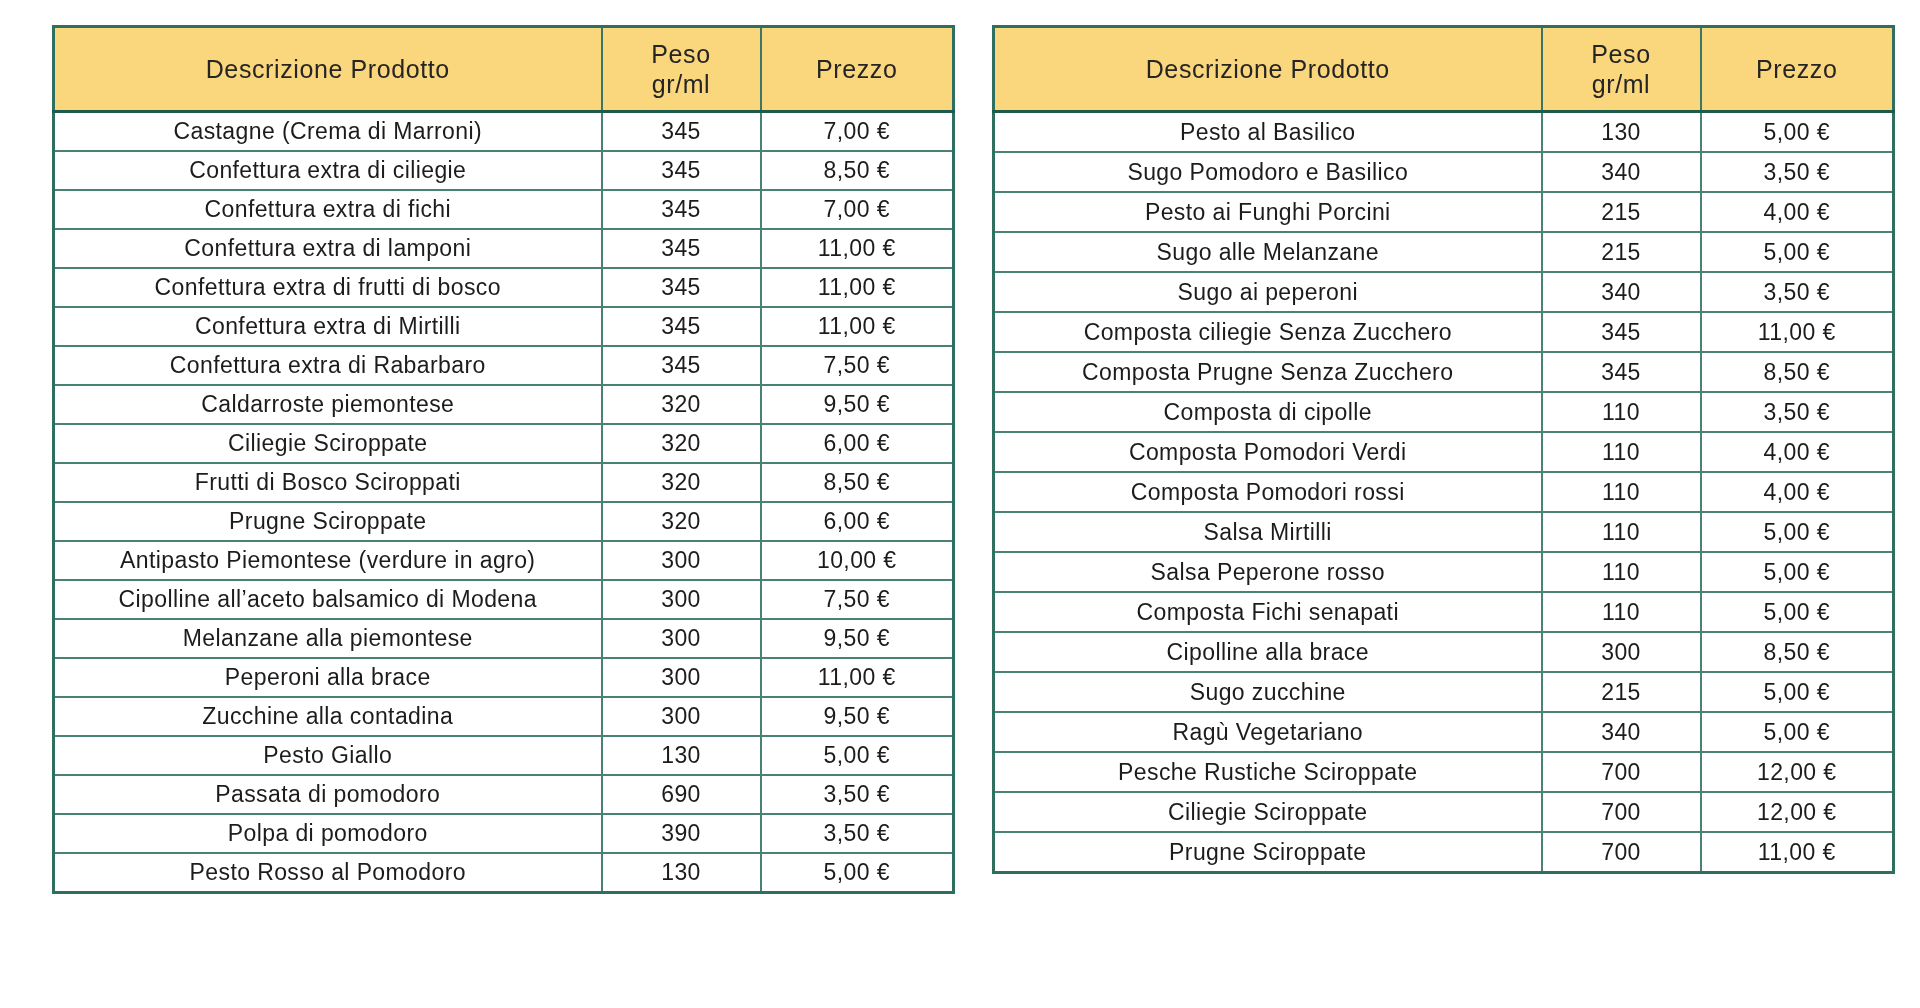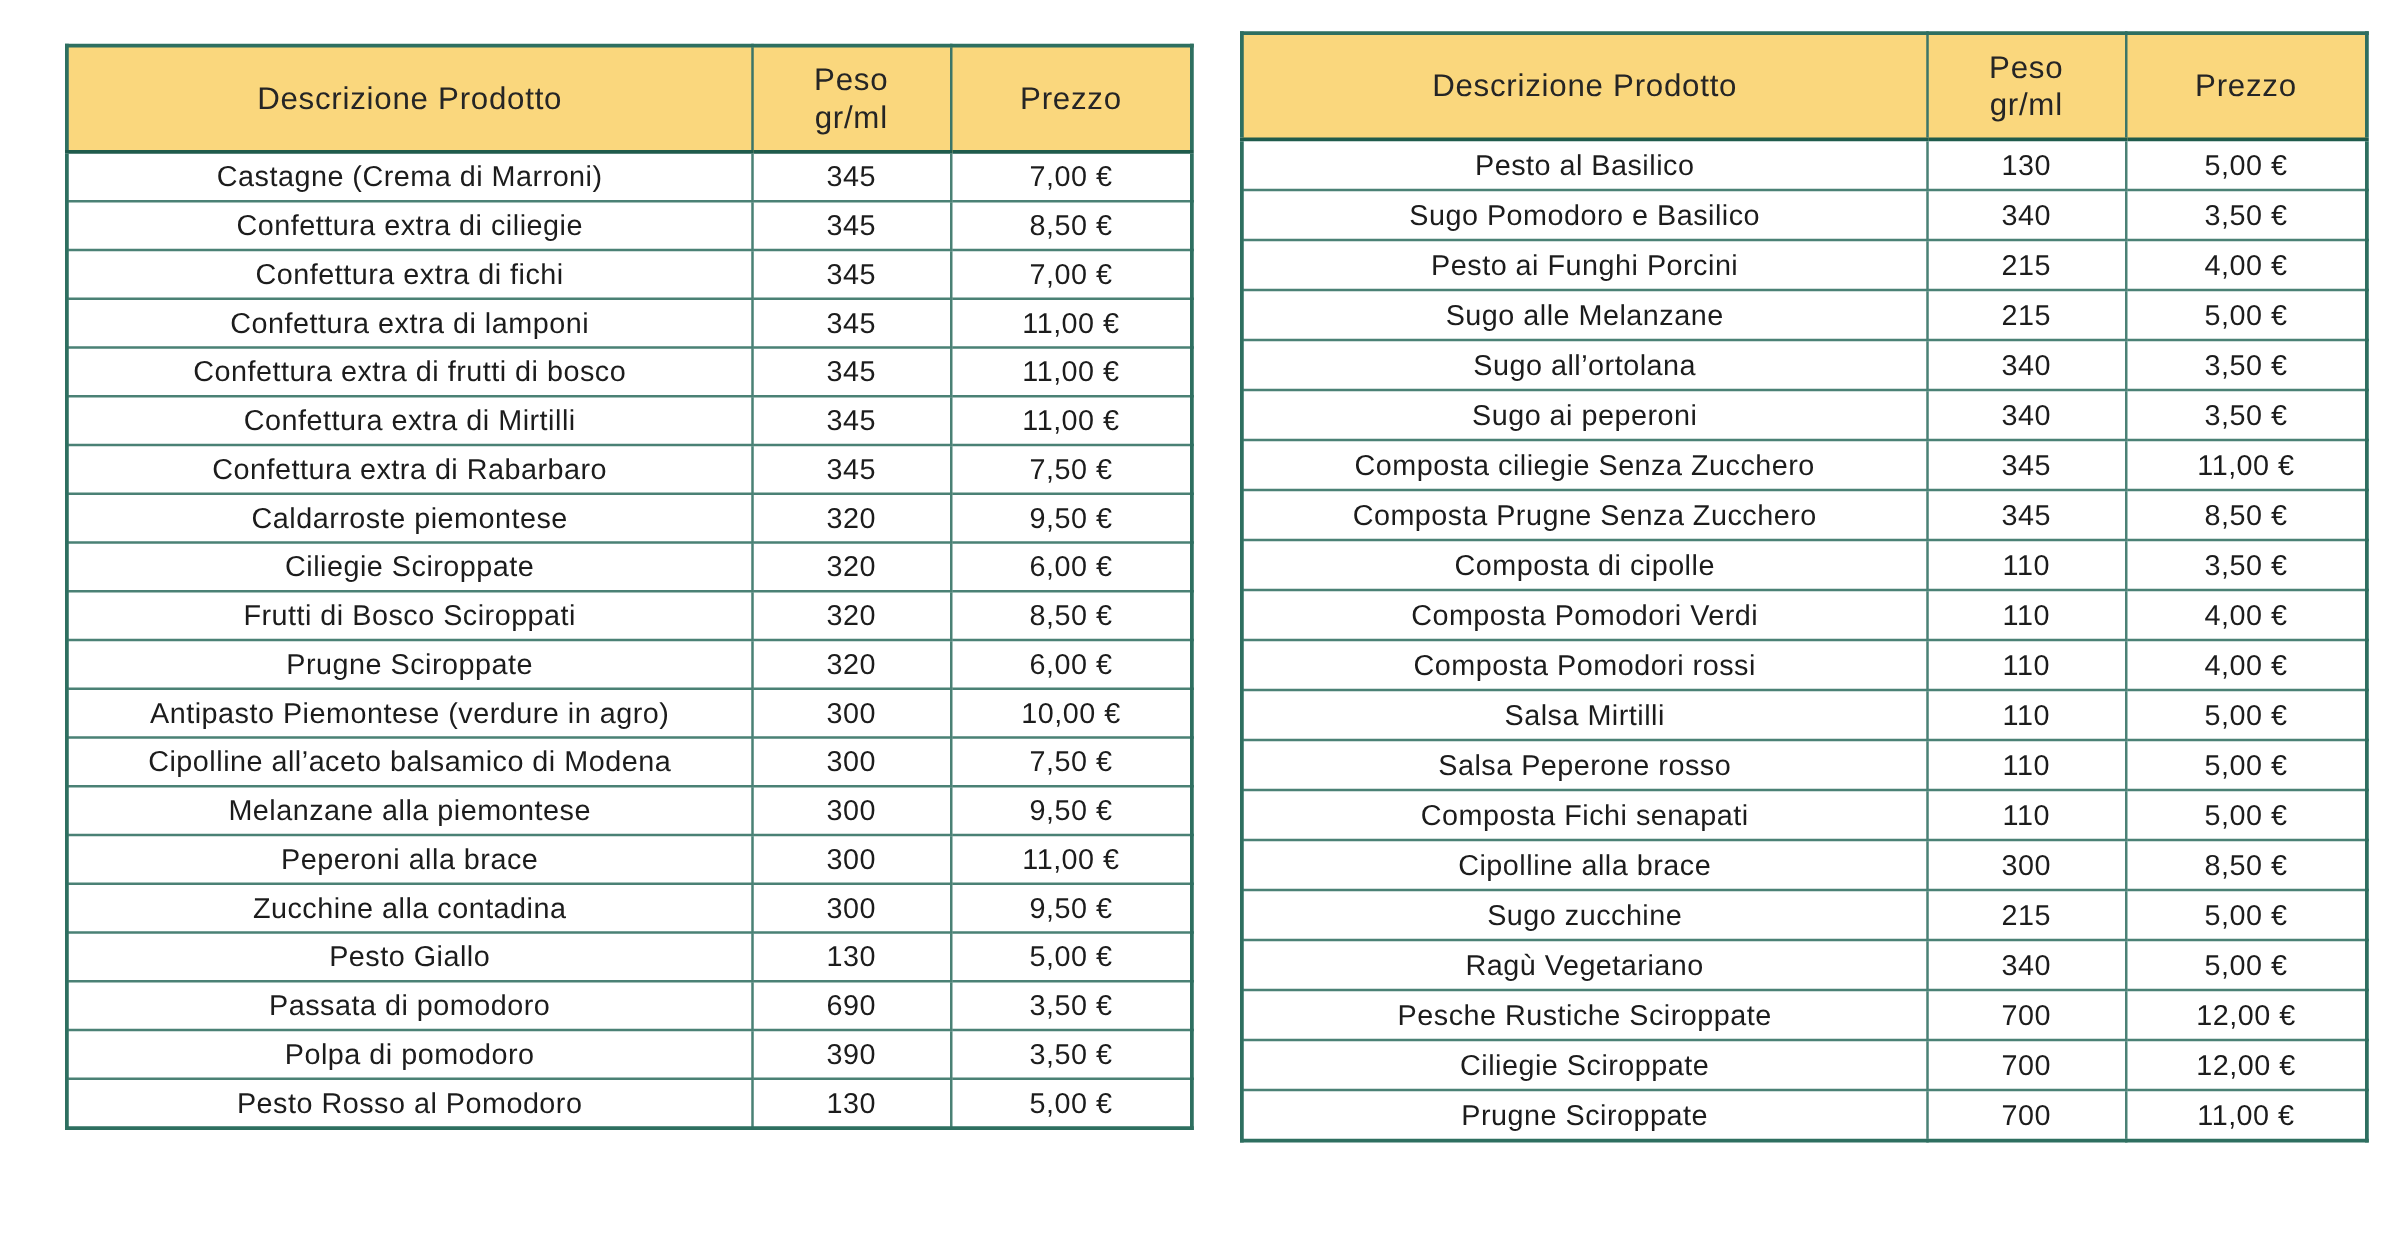--- a/index.html
+++ b/index.html
@@ -13,21 +13,21 @@
     height: 1008px;
     background: #ffffff;
     font-family: "Liberation Sans", sans-serif;
   }
   .tables-wrap {
     position: absolute;
     top: 25px;
     left: 40px;
     display: flex;
     gap: 37px;
-    align-items: center;
+    align-items: flex-start;
     padding-left: 12px;
   }
   table.price {
     border-collapse: collapse;
     table-layout: fixed;
     width: 900px;
     background: #ffffff;
     border: 3px solid #2e6f60;
   }
   col.c-desc  { width: 548px; }
@@ -219,25 +219,20 @@
             <td>Pesto ai Funghi Porcini</td>
             <td>215</td>
             <td>4,00 €</td>
           </tr>
           <tr>
             <td>Sugo alle Melanzane</td>
             <td>215</td>
             <td>5,00 €</td>
           </tr>
           <tr>
-            <td>Sugo all’ortolana</td>
-            <td>340</td>
-            <td>3,50 €</td>
-          </tr>
-          <tr>
             <td>Sugo ai peperoni</td>
             <td>340</td>
             <td>3,50 €</td>
           </tr>
           <tr>
             <td>Composta ciliegie Senza Zucchero</td>
             <td>345</td>
             <td>11,00 €</td>
           </tr>
           <tr>

